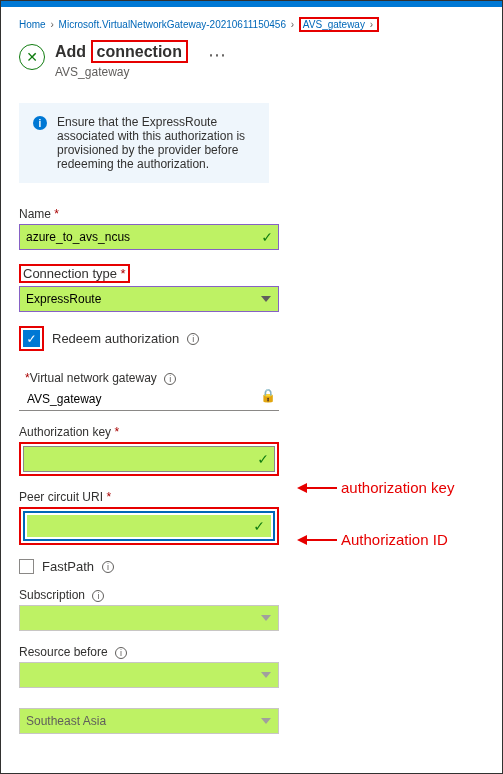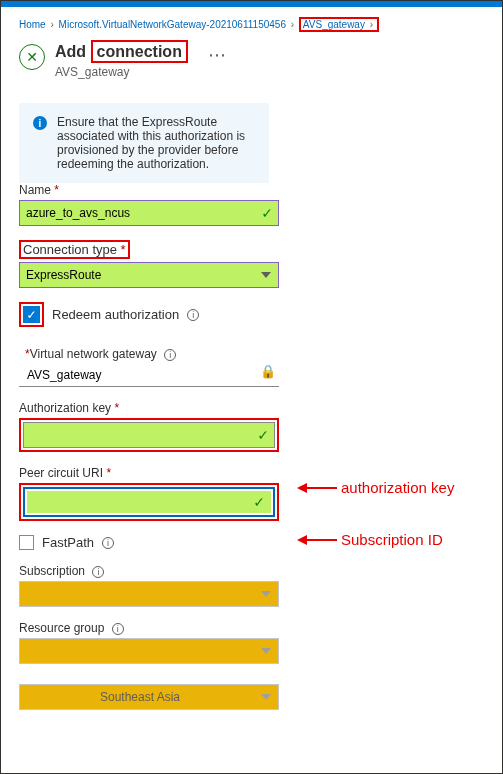--- a/index.html
+++ b/index.html
@@ -32,21 +32,21 @@
   .dots { color: #605e5c; font-size: 18px; margin-left: 10px; margin-top: 4px; cursor: pointer; }
   .infobox {
     background: #eff6fc; padding: 12px 14px; margin-top: 24px;
     display: flex; gap: 10px; font-size: 12px; color: #323130; width: 250px;
   }
   .info-icon {
     width: 14px; height: 14px; border-radius: 50%; background: #0078d4; color: #fff;
     font-size: 10px; font-weight: bold; display: inline-flex; align-items: center; justify-content: center;
     flex-shrink: 0; margin-top: 1px;
   }
-  .form { width: 260px; }
+  .form { margin-top: 24px; width: 260px; }
   .field { margin-bottom: 14px; position: relative; }
   .label { font-size: 12px; color: #323130; margin-bottom: 3px; display: block; }
   .req { color: #a80000; }
   .label-boxed { border: 2px solid #e60000; display: inline-block; padding: 0 2px; margin-bottom: 3px; text-align: right; }
   .input {
     width: 100%; height: 26px; border: 1px solid #8a8886; padding: 0 24px 0 6px;
     font-size: 12px; font-family: inherit; background: #bef264;
   }
   .purple-border { border: 1.5px solid #8661c5; }
   .check-ov {
@@ -77,21 +77,21 @@
   }
   .lock {
     position: absolute; right: 2px; top: 0; color: #605e5c; font-size: 13px;
   }
   .field-red-box { border: 2px solid #e60000; padding: 2px; }
   .field-blue-box { border: 2px solid #0067b8; padding: 2px; }
   .label-indent { padding-left: 6px; }
   .unchecked-box {
     width: 15px; height: 15px; border: 1px solid #8a8886; display: inline-block; cursor: pointer;
   }
-  .disabled-input { background: #eab308; border: 1px solid #c8c6c4; color: #605e5c; text-align: center; }
+  .disabled-input { background: #bef264; border: 1px solid #c8c6c4; color: #605e5c; }
   .anno {
     position: absolute; color: #e60000; font-size: 15px; pointer-events: none;
     display: flex; align-items: center; gap: 4px;
   }
   .arrow-svg { flex-shrink: 0; }
 </style>
 </head>
 <body>
 
 <div class="topbar"></div>
@@ -205,21 +205,21 @@
         <span class="info-i" style="margin-left:4px;">i</span>
       </label>
       <div class="input-wrap">
         <input class="input disabled-input" readonly="" style="">
         <span class="chev chev-light"></span>
       </div>
     </div>
 
     <div class="field">
       <label class="label">
-        <span>Resource group</span>
+        <span>Resource before</span>
         <span class="info-i" style="margin-left:4px;">i</span>
       </label>
       <div class="input-wrap">
         <input class="input disabled-input" readonly="" style="">
         <span class="chev chev-light"></span>
       </div>
     </div>
 
     <div class="field" style="margin-top:20px;">
       <div class="input-wrap">
@@ -236,14 +236,14 @@
     <line x1="40" y1="7" x2="6" y2="7" stroke="#e60000" stroke-width="2"></line>
     <polygon points="0,7 10,2 10,12" fill="#e60000"></polygon>
   </svg>
   <span>authorization key</span>
 </div>
 <div class="anno" style="left:296px; top:530px;">
   <svg class="arrow-svg" width="40" height="14">
     <line x1="40" y1="7" x2="6" y2="7" stroke="#e60000" stroke-width="2"></line>
     <polygon points="0,7 10,2 10,12" fill="#e60000"></polygon>
   </svg>
-  <span>Subscription ID</span>
+  <span>Authorization ID</span>
 </div>
 
 </body></html>

